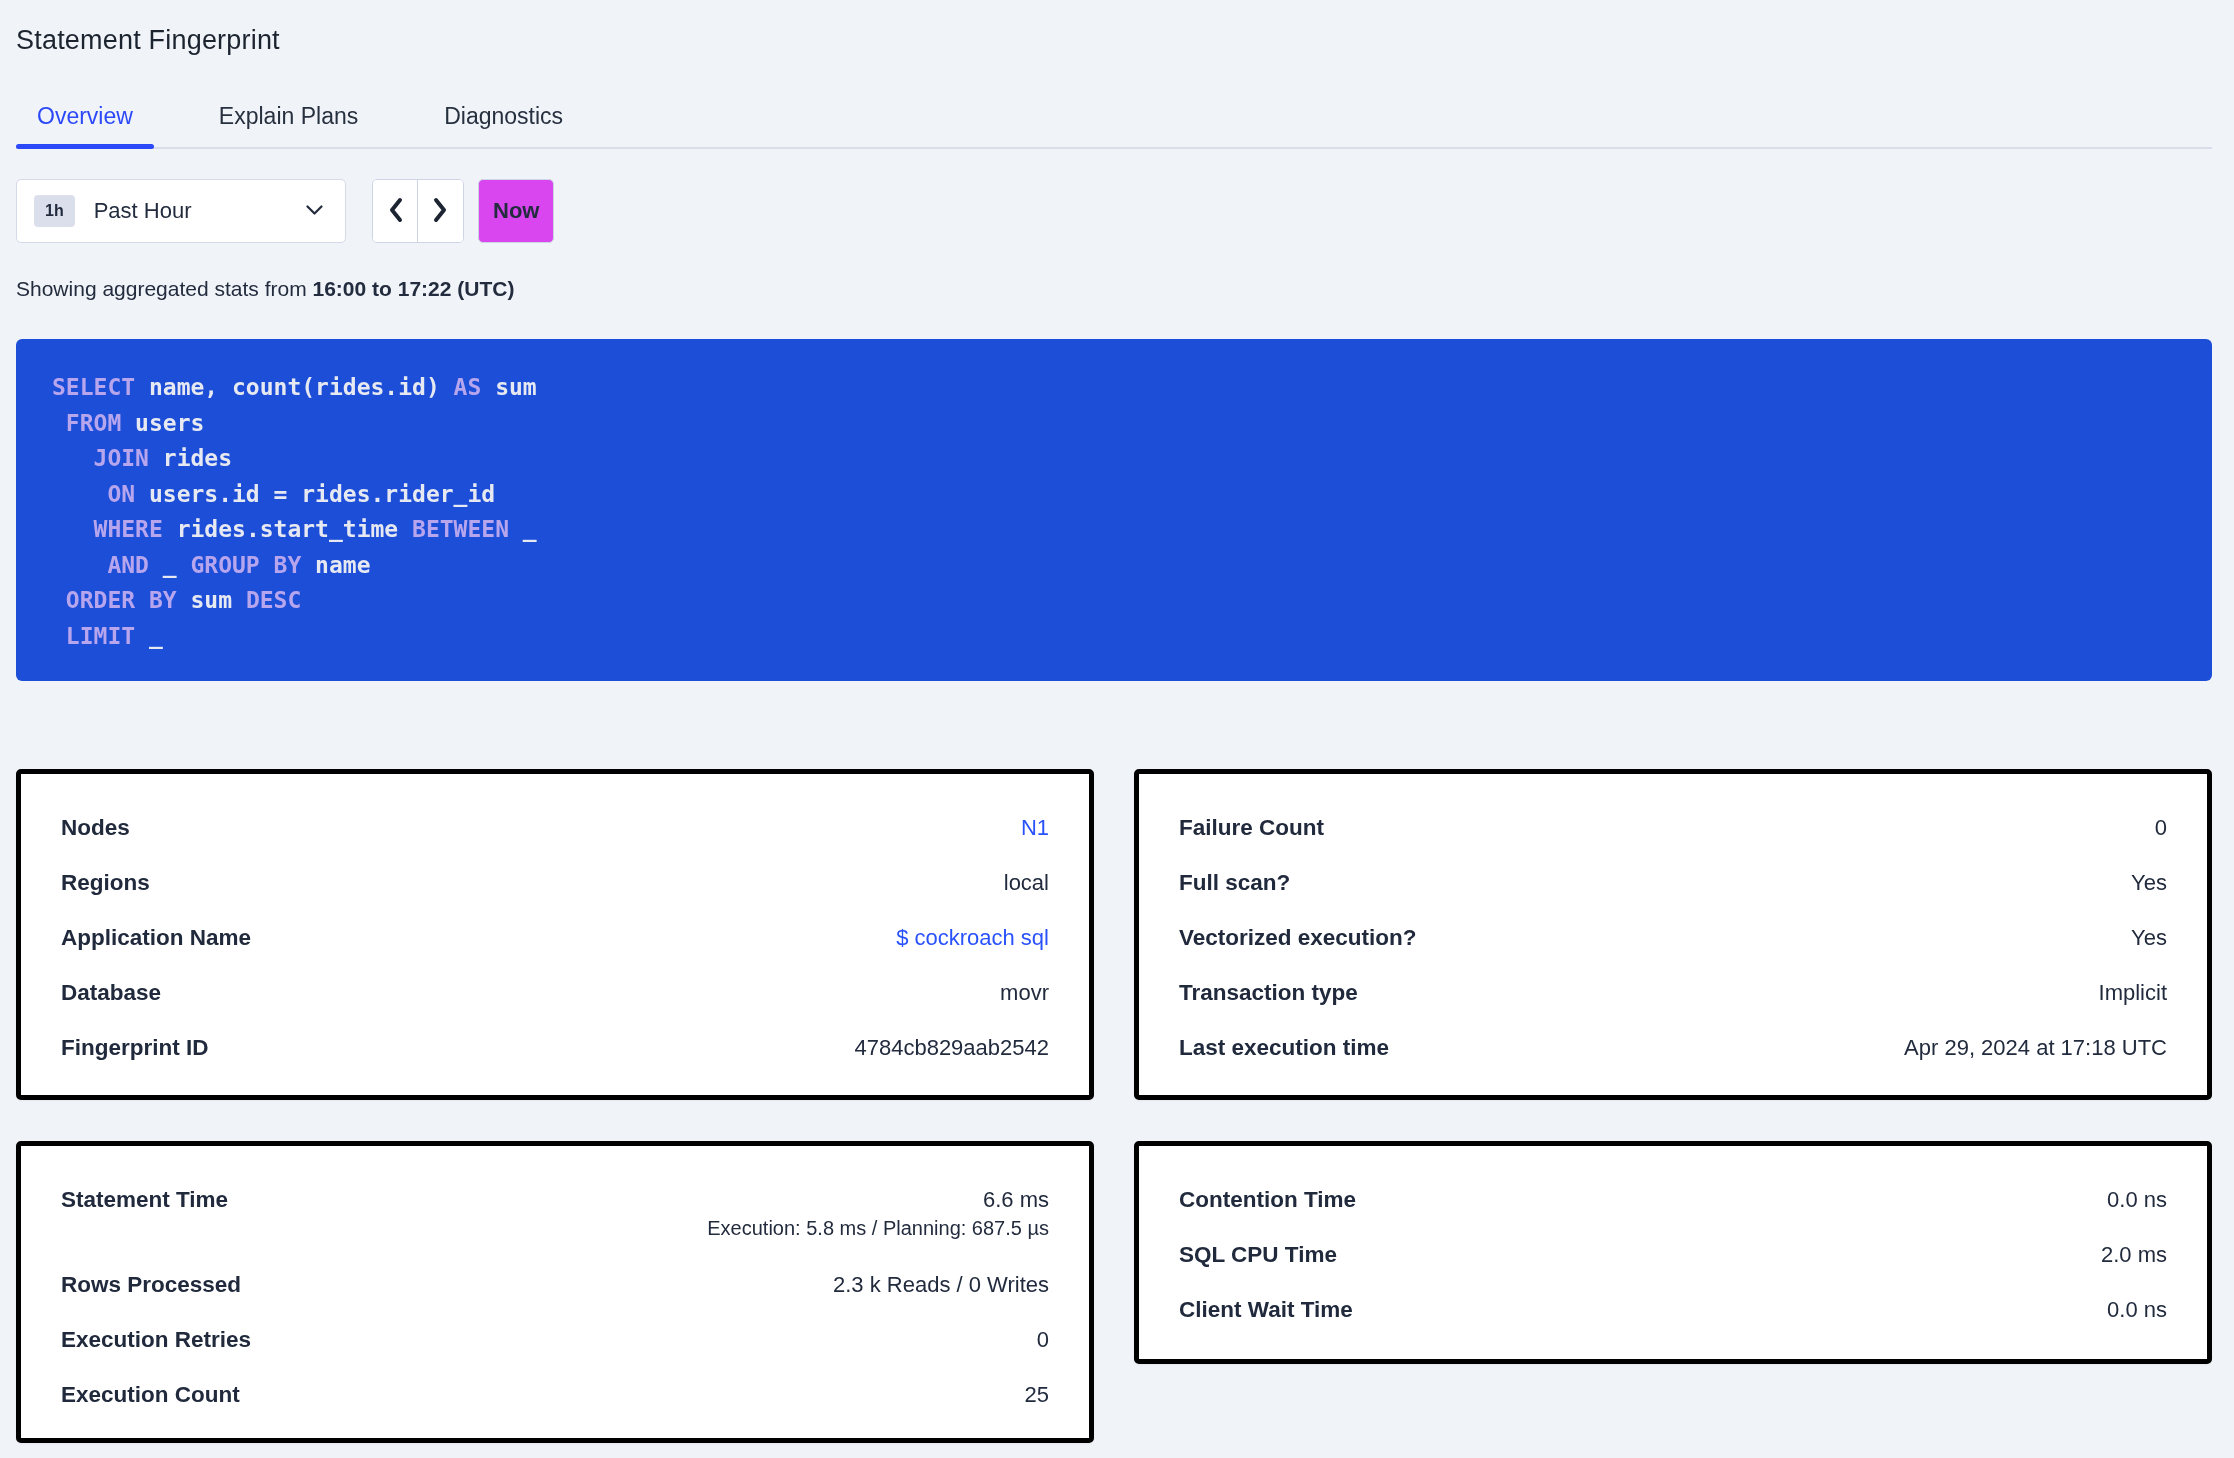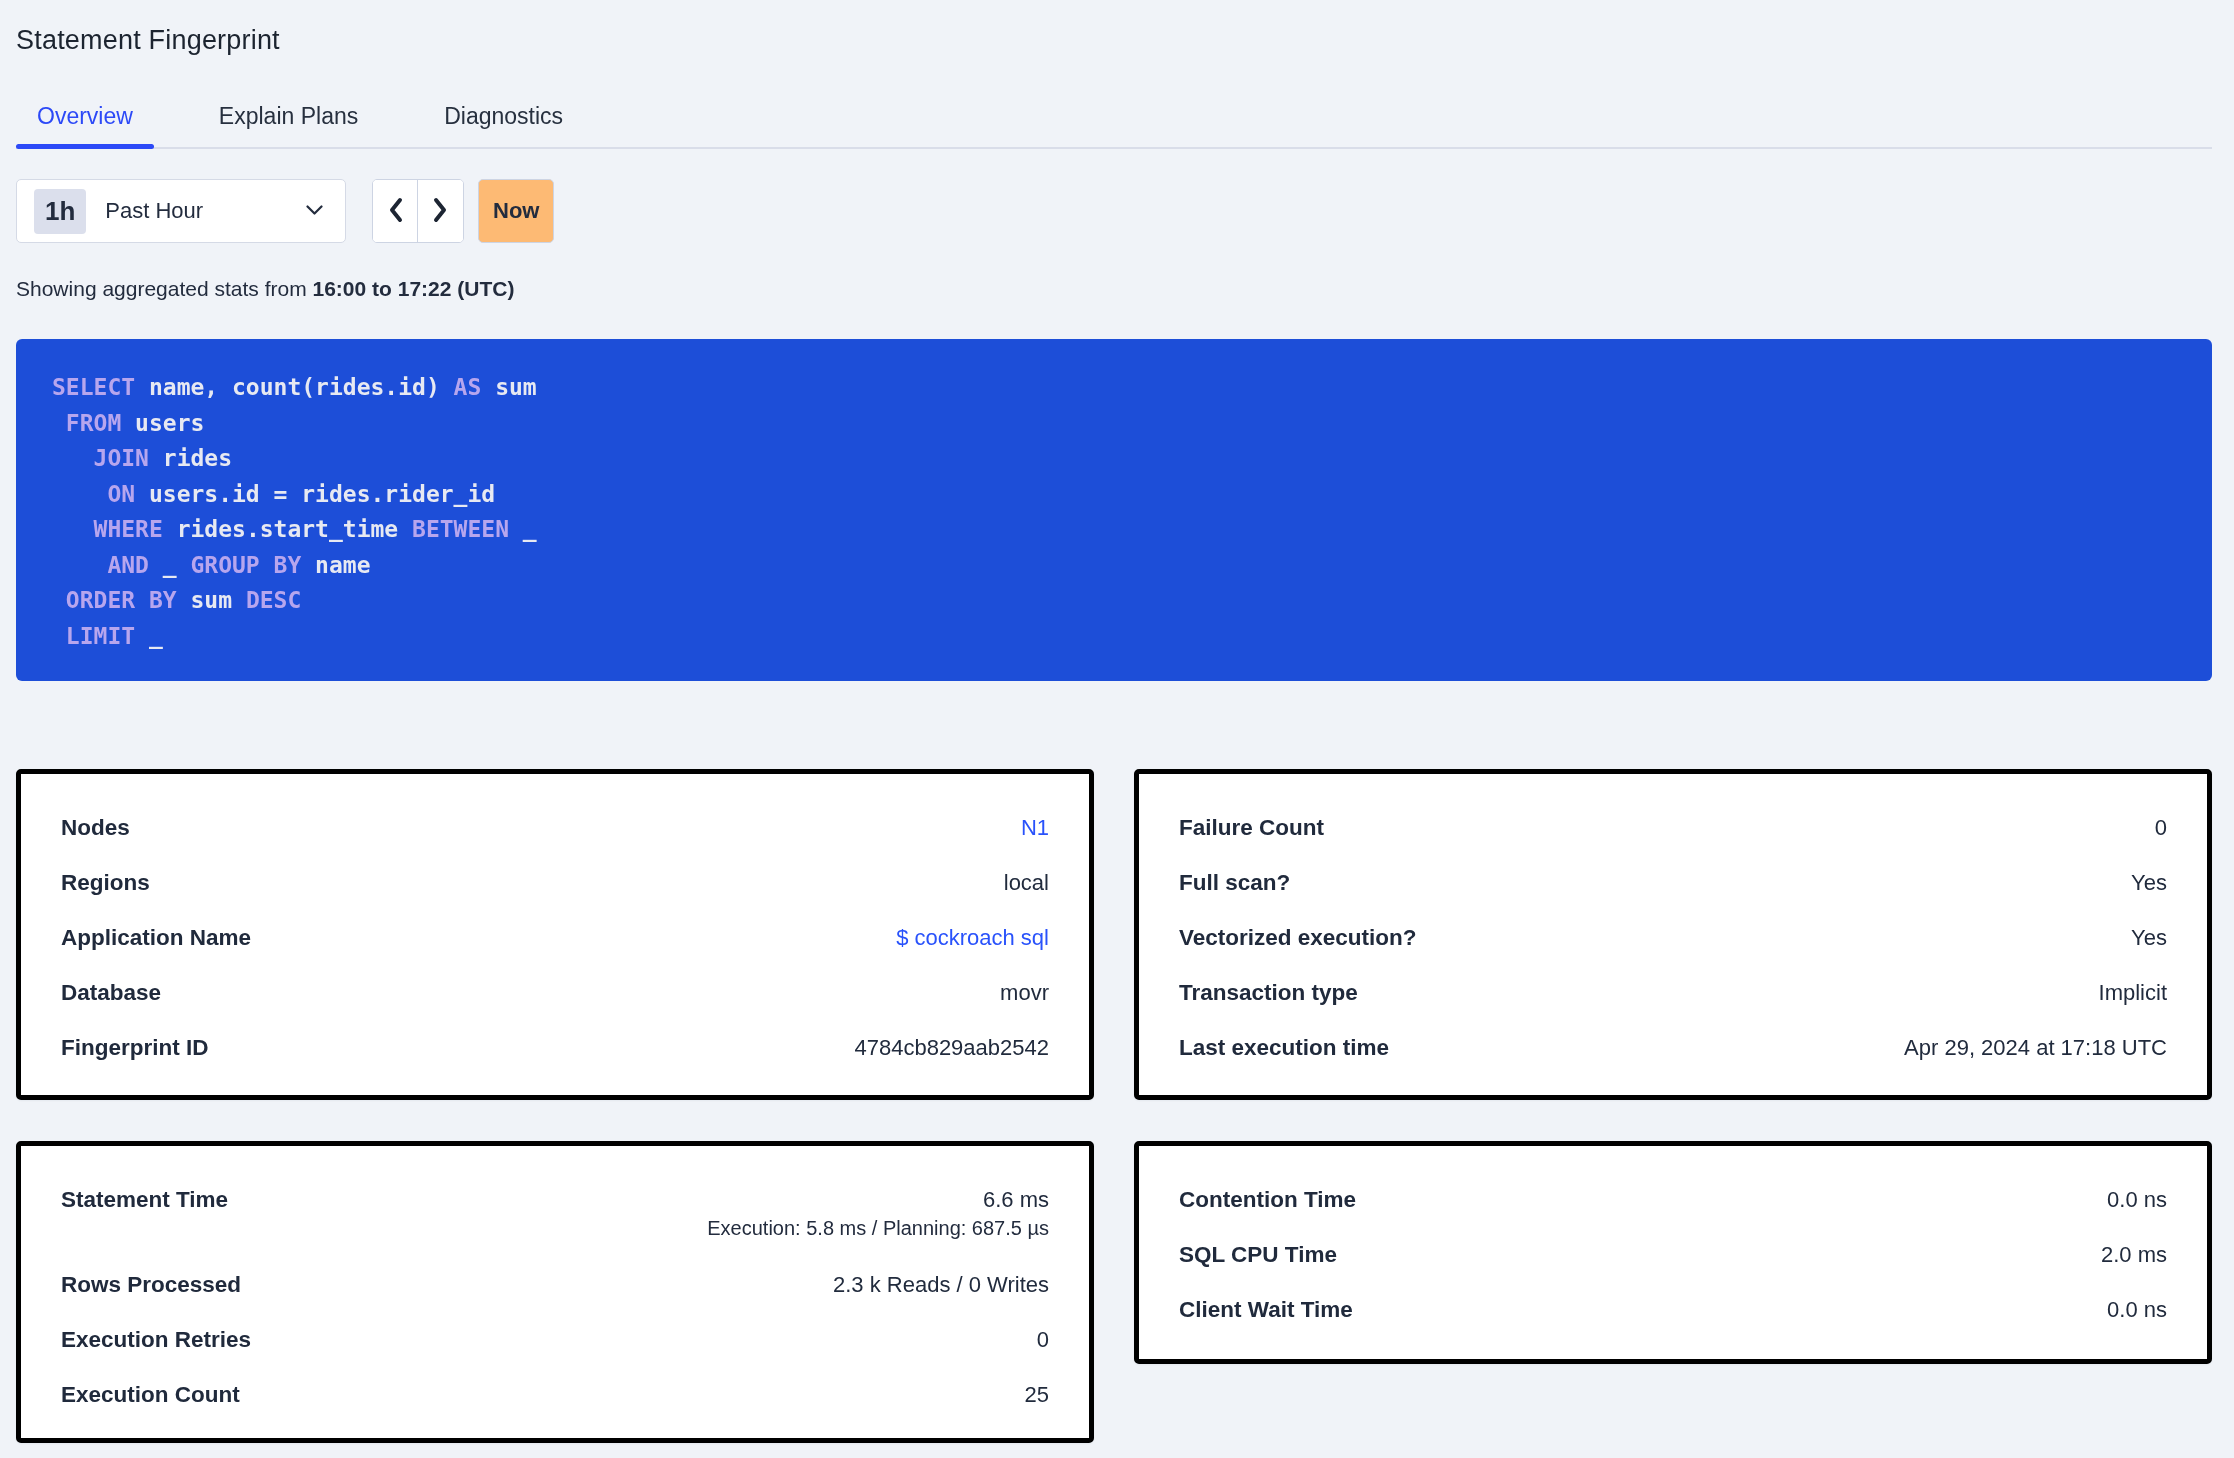--- a/index.html
+++ b/index.html
@@ -42,35 +42,35 @@
   
   .time-row { margin-top:30px; display:flex; align-items:center; }
   .time-select {
     width:330px; height:64px; background:#fff;
     border:1px solid #d5dae6; border-radius:5px;
     display:flex; align-items:center; padding:0 22px 0 17px;
     cursor:pointer;
   }
   .time-badge {
     background:#dbdfec; color:#232c3e; font-weight:700;
-    font-size:26px; padding:7px 11px; border-radius:4px;
+    font-size:16px; padding:7px 11px; border-radius:4px;
   }
   .time-label { font-size:22px; color:#232c3e; margin-left:19px; flex:1; }
   .arrow-group {
     display:flex; margin-left:26px; background:#fff;
     border:1px solid #cdd4e3; border-radius:5px; height:64px; overflow:hidden;
   }
   .arrow-btn {
     width:45px; border:none; background:#fff; cursor:pointer;
     display:flex; align-items:center; justify-content:center;
   }
   .arrow-btn:first-child { border-right:1px solid #cdd4e3; }
   .now-btn {
     margin-left:14px; height:64px; min-width:61px; padding:0 14px;
-    background:#fdba74; border:1px solid #cdd4e3; border-radius:5px;
+    background:#d946ef; border:1px solid #cdd4e3; border-radius:5px;
     font-family:"Liberation Sans", sans-serif;
     font-size:22px; font-weight:600; color:#232c3e; cursor:pointer;
   }
 
   
   .agg-note { margin-top:32px; font-size:21px; line-height:28px; color:#232c3e; }
   .agg-note strong { font-weight:700; }
 
   
   .sql-box {

